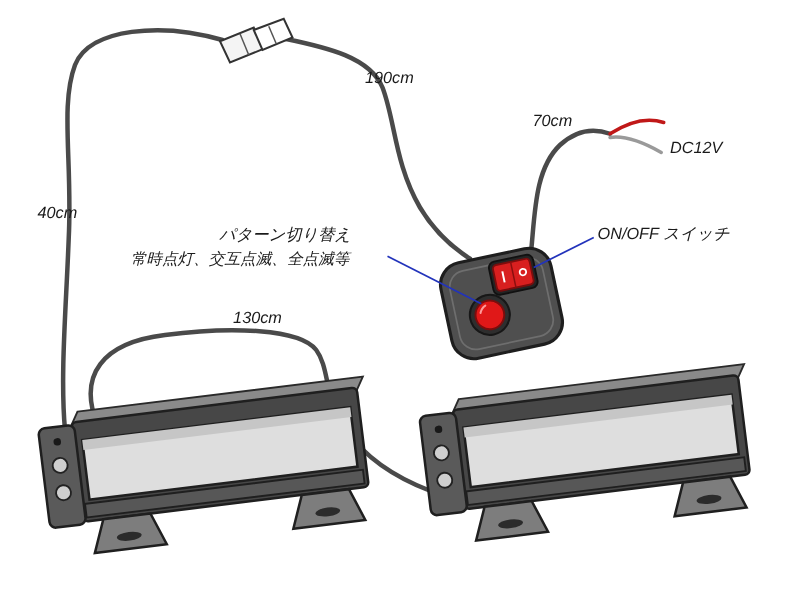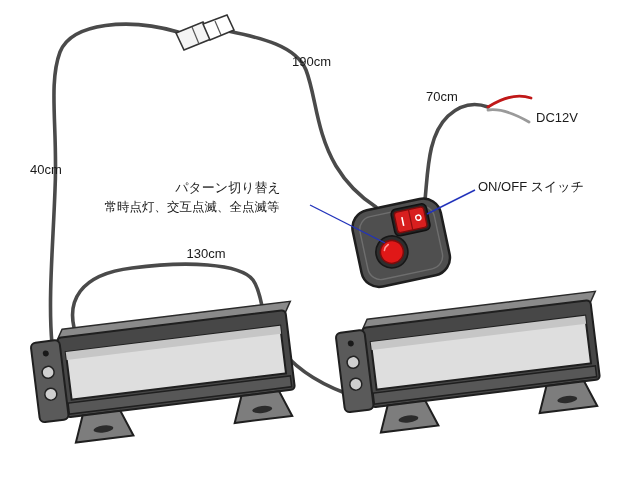--- a/index.html
+++ b/index.html
@@ -4,21 +4,21 @@
 <style>
   html, body {
     margin: 0;
     padding: 0;
     width: 640px;
     height: 480px;
     background: #ffffff;
     font-family: "Liberation Sans", sans-serif;
     overflow: hidden;
   }
-  #diagram-wrap { width: 584px; height: 480px; }
+  #diagram-wrap { width: 584px; height: 480px; font-style: italic; }
   svg { display: block; }
   text {
     font-family: "Liberation Sans", "DejaVu Sans", sans-serif;
     font-size: 13px;
     fill: #1a1a1a;
   }
   text.small { font-size: 12.5px; }
 </style>
 </head>
 <body>

